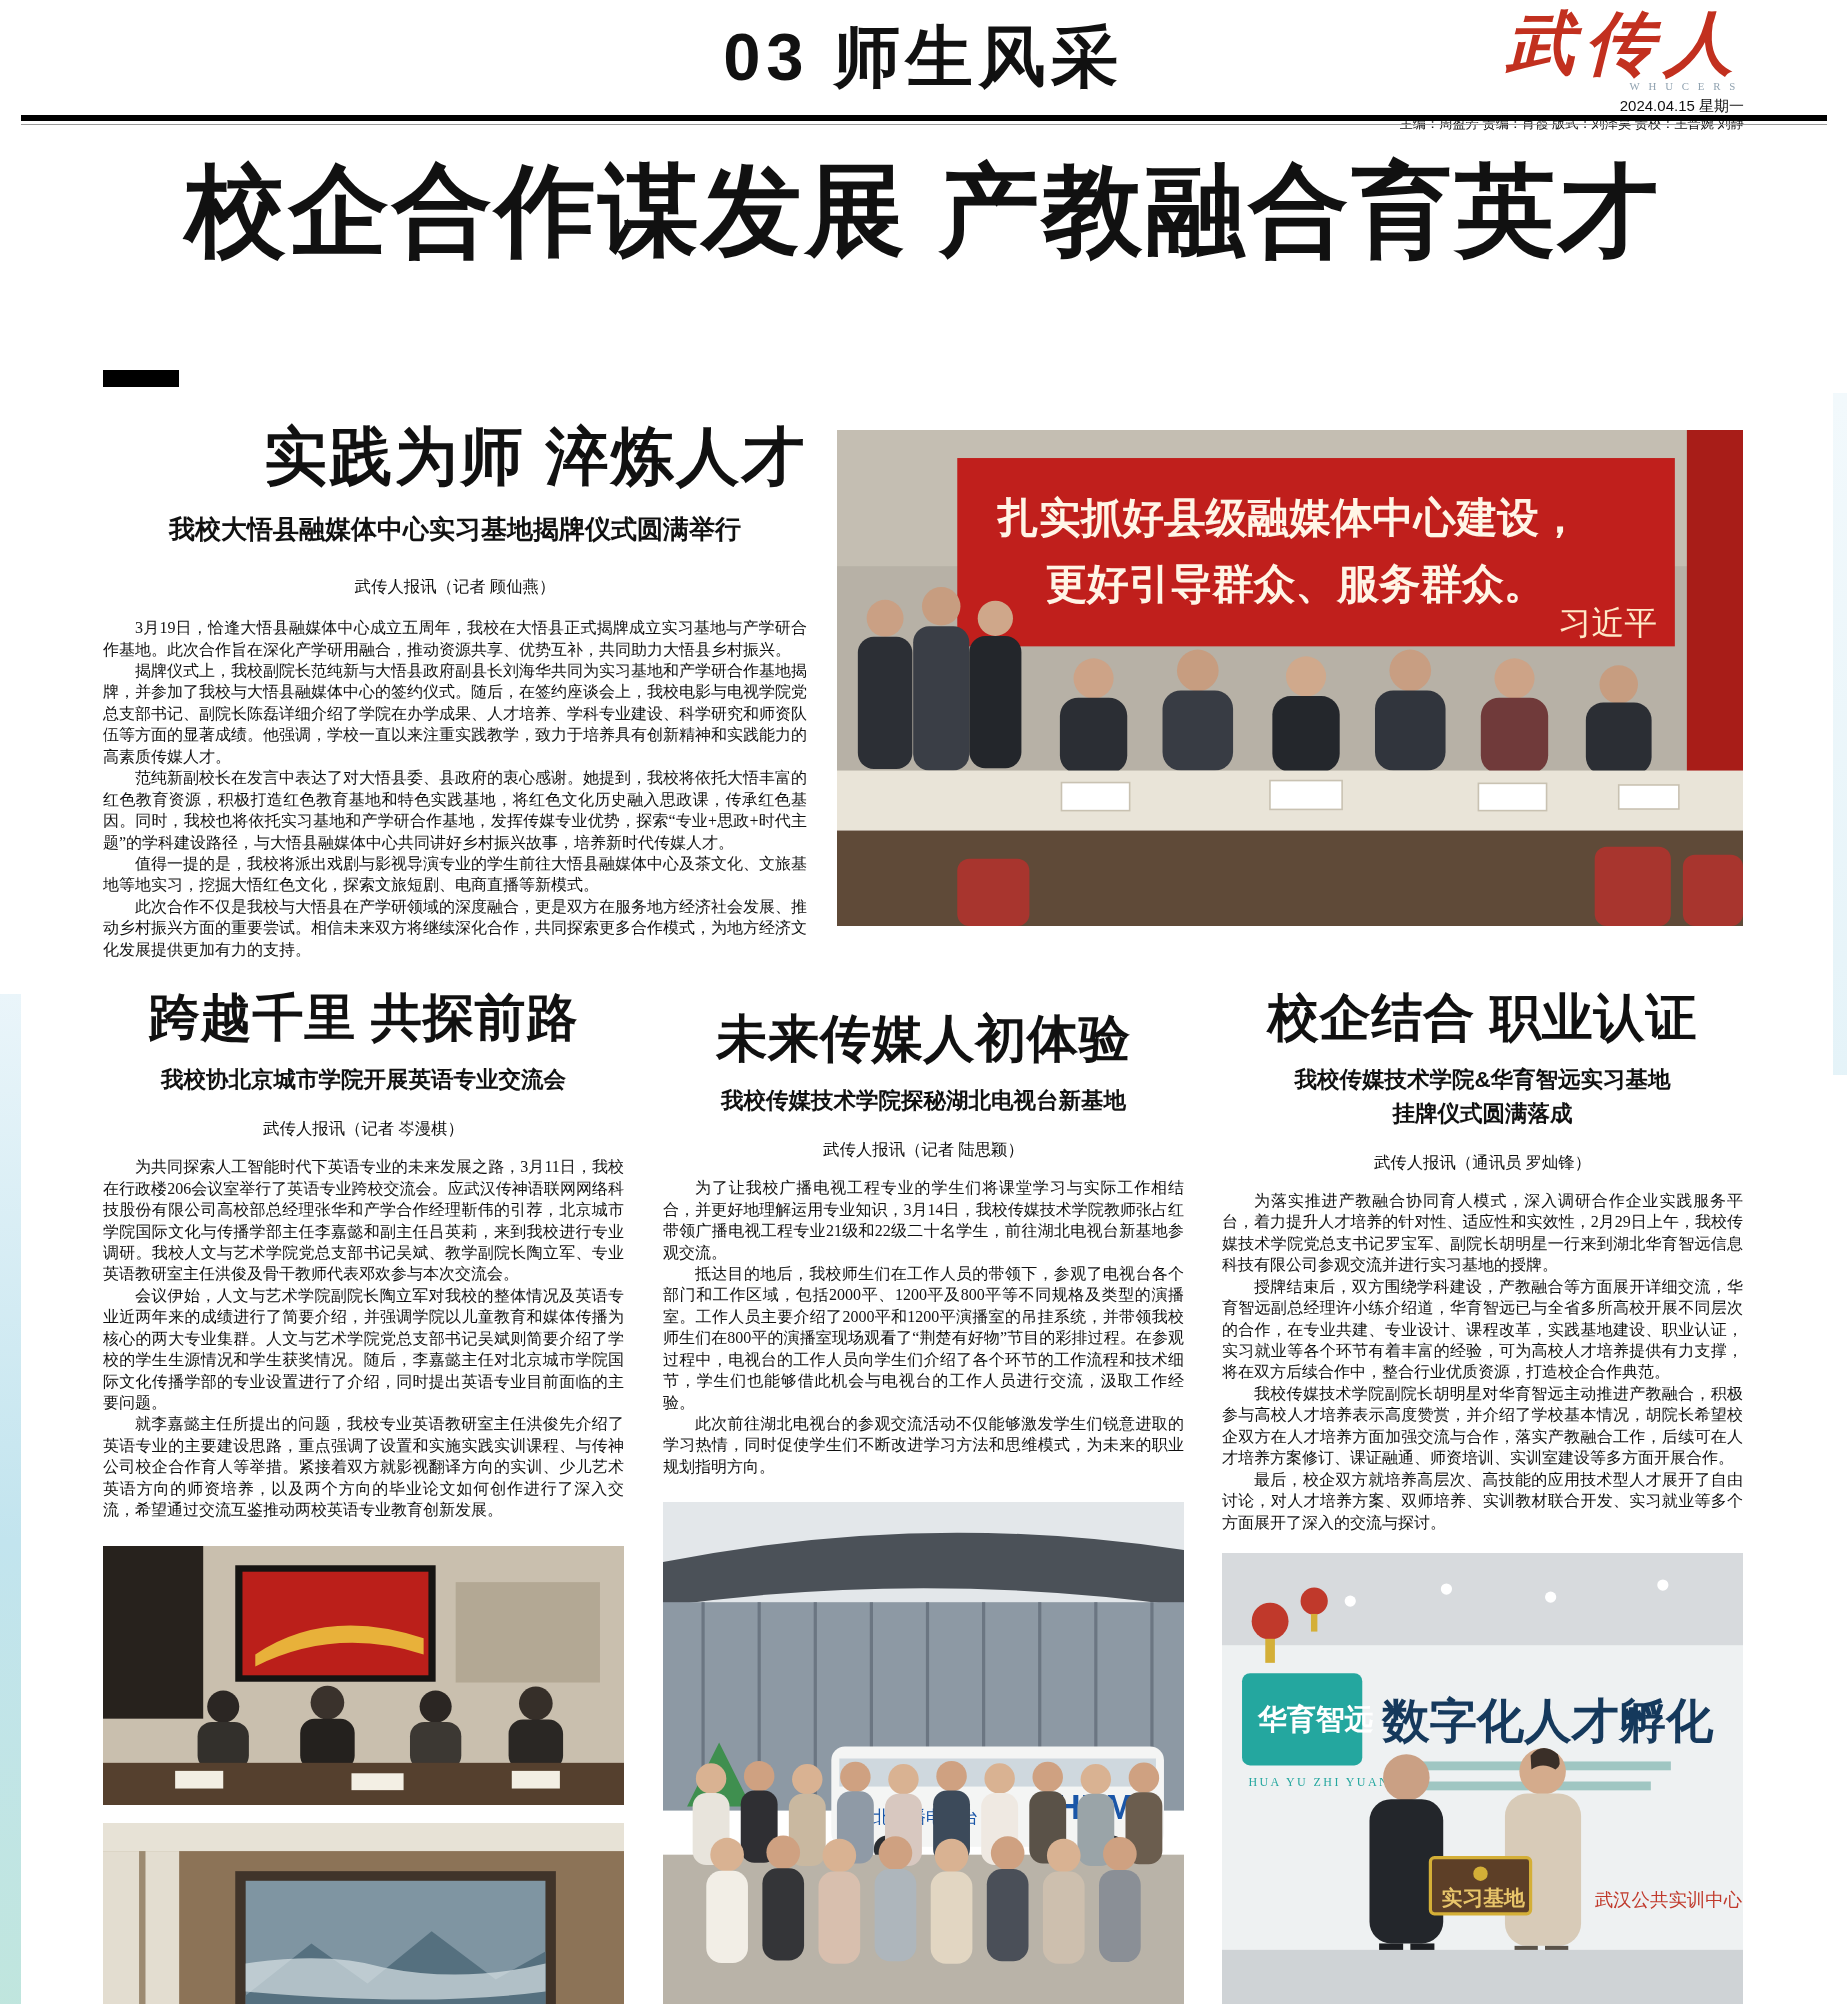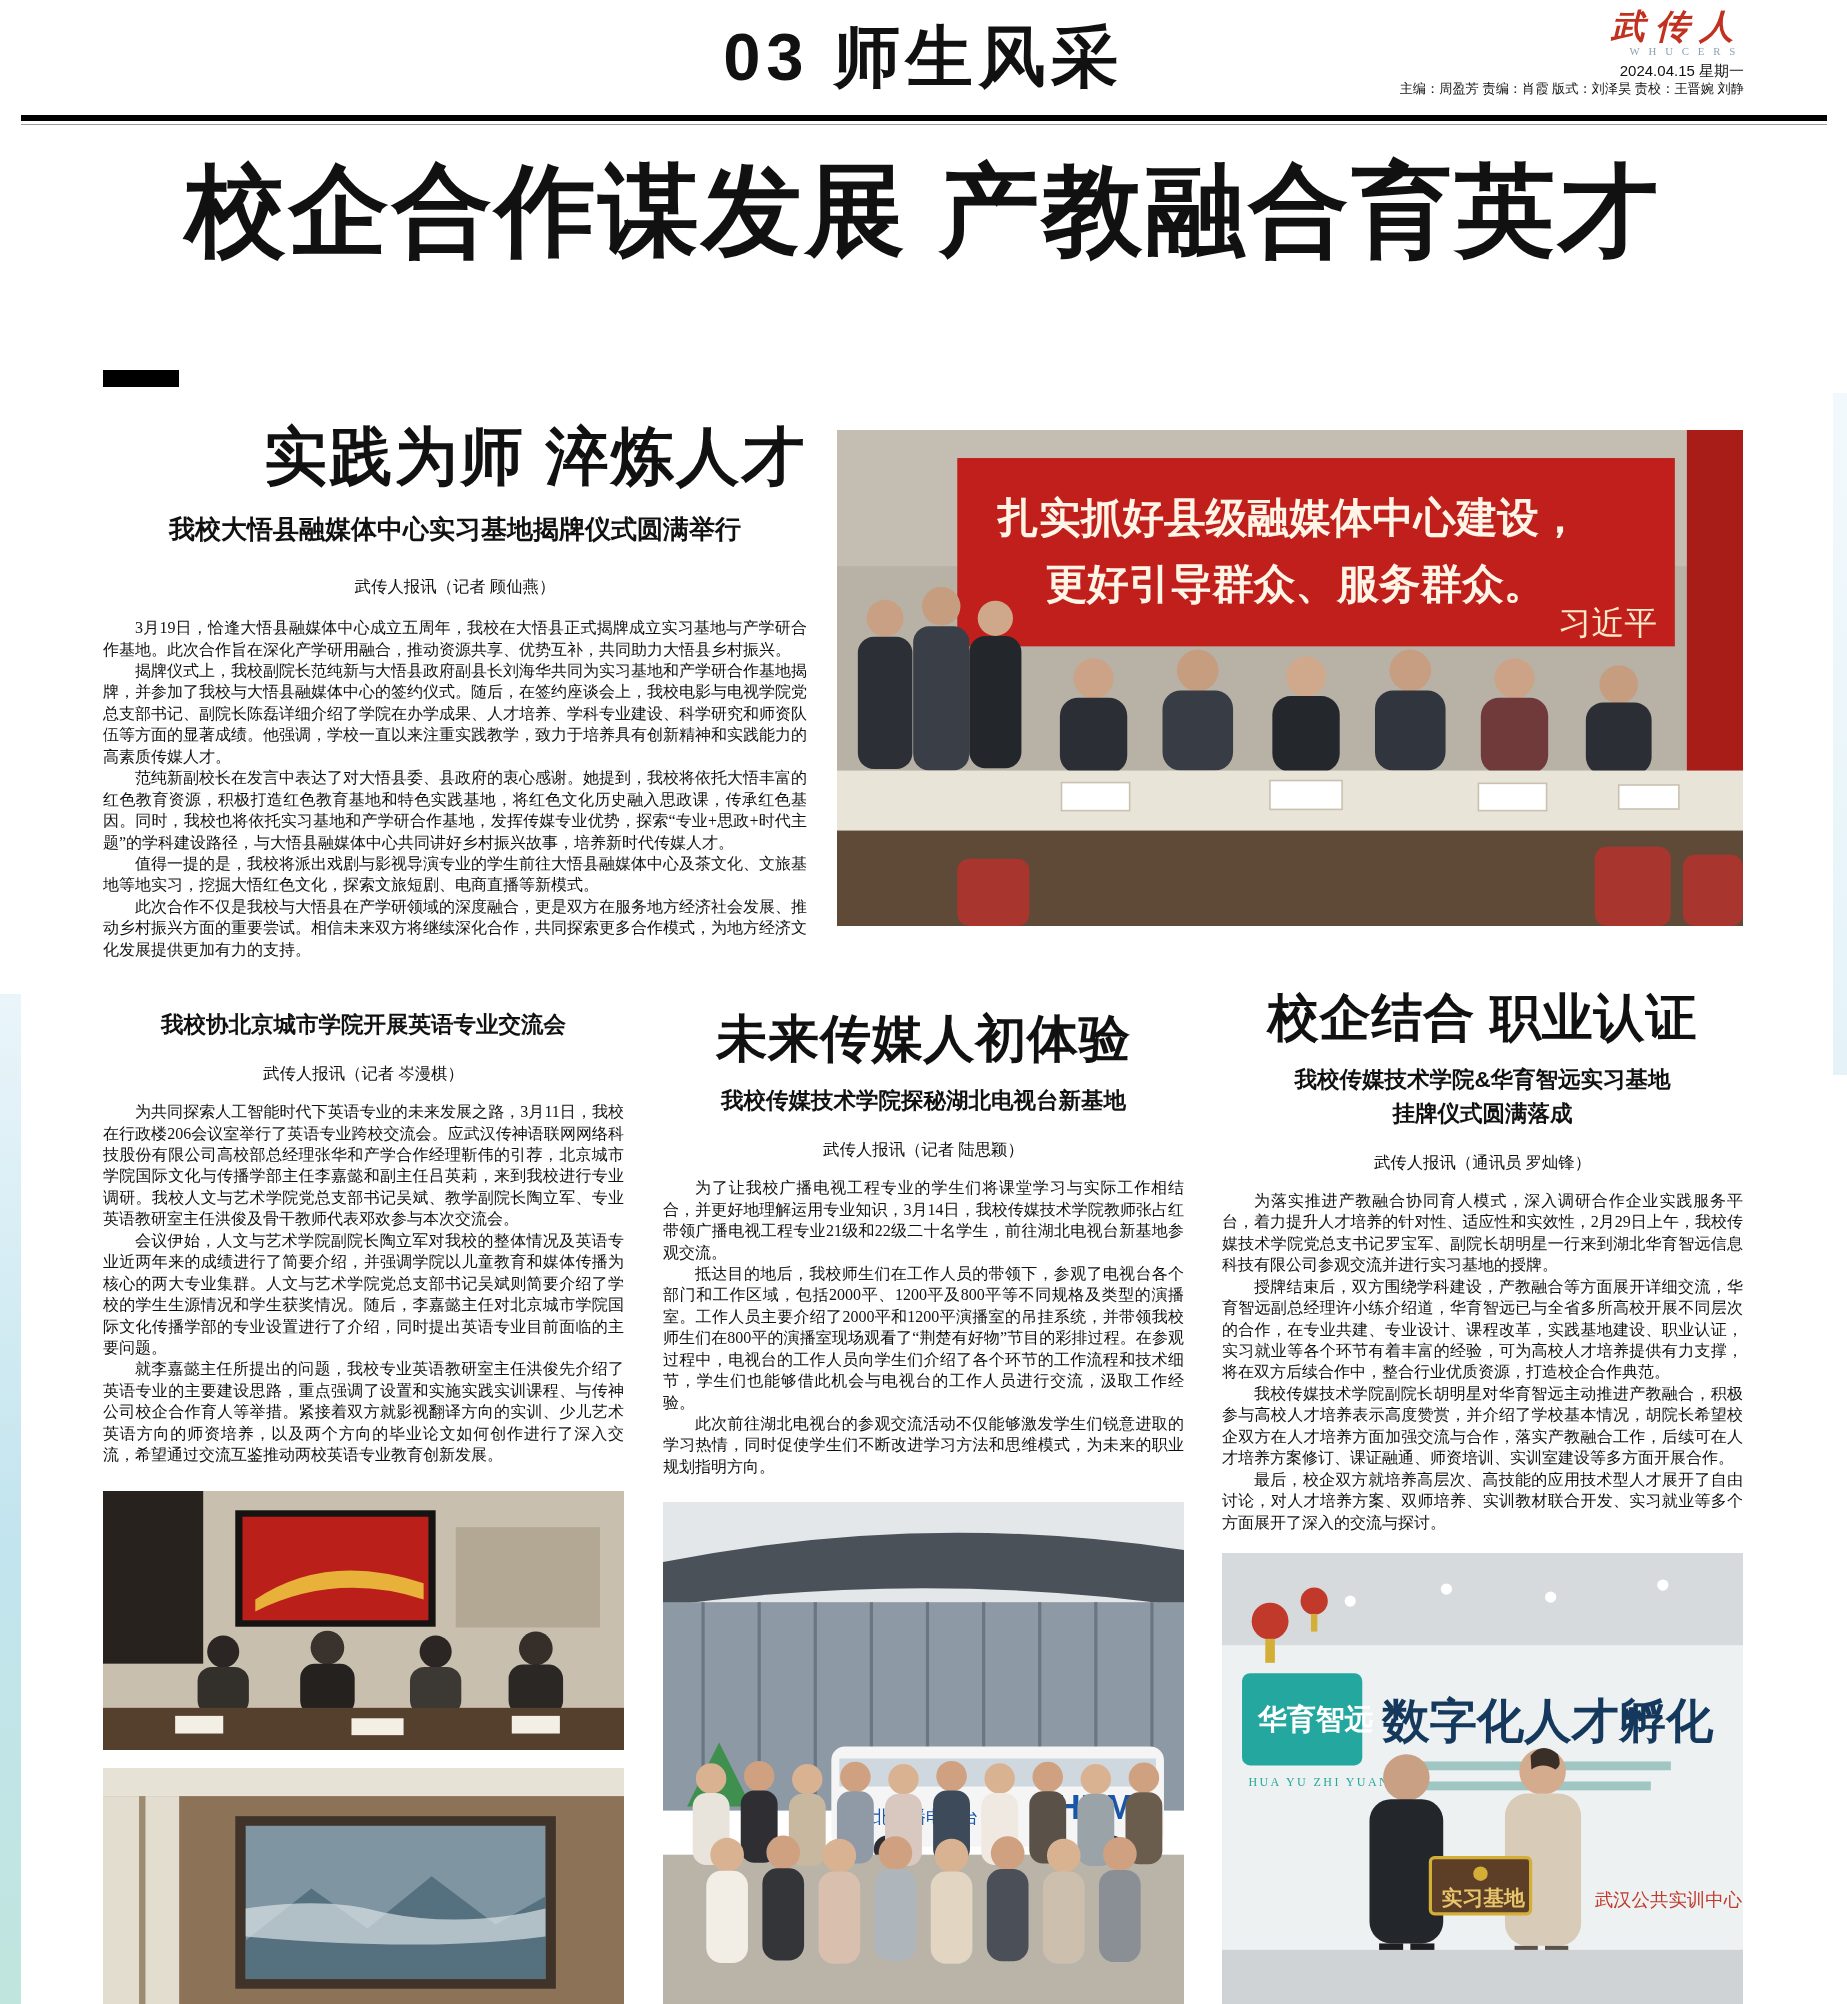--- a/index.html
+++ b/index.html
@@ -8,21 +8,21 @@
   
   .edge-left{position:absolute;left:0;top:994px;width:21px;height:1563px;
       background:linear-gradient(180deg,#eaf5fa 0%,#c2e4ee 35%,#bfe6d8 75%,#cdeedd 100%);}
   .edge-right{position:absolute;right:0;top:393px;width:13.6px;height:682px;
       background:linear-gradient(180deg,#eef7fb,#dcEff6);opacity:.75;}
   
   .section-label{position:absolute;left:0;top:23px;width:100%;text-align:center;
       font-family:"Liberation Sans","DejaVu Sans",sans-serif;font-weight:900;
       font-size:67px;letter-spacing:5.6px;line-height:1;}
   .masthead{position:absolute;right:103px;top:10.4px;text-align:right;line-height:1;}
-  .logo{color:#c2301f;font-size:34px;font-weight:bold;font-style:italic;
+  .logo{color:#c2301f;font-size:69px;font-weight:bold;font-style:italic;
       font-family:"Liberation Serif","DejaVu Serif",serif;letter-spacing:10.4px;}
   .logo-sub{color:#90a2b0;font-size:10.8px;letter-spacing:8.8px;margin-top:1.6px;text-align:right;}
   .issue-date{font-family:"Liberation Sans","DejaVu Sans",sans-serif;font-size:15px;margin-top:6.4px;}
   .credits{font-family:"Liberation Sans","DejaVu Sans",sans-serif;font-size:13.2px;margin-top:4px;}
   .header-rule{position:absolute;left:21px;top:115px;width:1806px;height:5.6px;background:#000;}
   .header-rule::after{content:"";position:absolute;left:0;top:8.8px;width:100%;height:1.2px;background:#9a9a9a;}
   
   .banner{position:absolute;left:103px;top:160px;width:1641px;text-align:center;white-space:nowrap;
       font-family:"Liberation Sans","DejaVu Sans",sans-serif;font-weight:900;font-size:100px;
       letter-spacing:3.2px;line-height:1;}
@@ -130,20 +130,21 @@
       <g fill="#a8352e">
         <rect x="1890" y="1040" width="190" height="198" rx="30"></rect>
         <rect x="2110" y="1060" width="150" height="178" rx="30"></rect>
         <rect x="300" y="1070" width="180" height="168" rx="30"></rect>
       </g>
     </svg>
   </div>
 
   <div class="col col1">
     <div class="head">
+      <div class="t-col">跨越千里 共探前路</div>
       <div class="t-colsub">我校协北京城市学院开展英语专业交流会</div>
       <div class="byline">武传人报讯（记者 岑漫棋）</div>
     </div>
     <div class="body">
         <p>为共同探索人工智能时代下英语专业的未来发展之路，3月11日，我校在行政楼206会议室举行了英语专业跨校交流会。应武汉传神语联网网络科技股份有限公司高校部总经理张华和产学合作经理靳伟的引荐，北京城市学院国际文化与传播学部主任李嘉懿和副主任吕英莉，来到我校进行专业调研。我校人文与艺术学院党总支部书记吴斌、教学副院长陶立军、专业英语教研室主任洪俊及骨干教师代表邓欢参与本次交流会。</p>
         <p>会议伊始，人文与艺术学院副院长陶立军对我校的整体情况及英语专业近两年来的成绩进行了简要介绍，并强调学院以儿童教育和媒体传播为核心的两大专业集群。人文与艺术学院党总支部书记吴斌则简要介绍了学校的学生生源情况和学生获奖情况。随后，李嘉懿主任对北京城市学院国际文化传播学部的专业设置进行了介绍，同时提出英语专业目前面临的主要问题。</p>
         <p>就李嘉懿主任所提出的问题，我校专业英语教研室主任洪俊先介绍了英语专业的主要建设思路，重点强调了设置和实施实践实训课程、与传神公司校企合作育人等举措。紧接着双方就影视翻译方向的实训、少儿艺术英语方向的师资培养，以及两个方向的毕业论文如何创作进行了深入交流，希望通过交流互鉴推动两校英语专业教育创新发展。</p>
       </div>
 
     <div class="photo ph phA">

